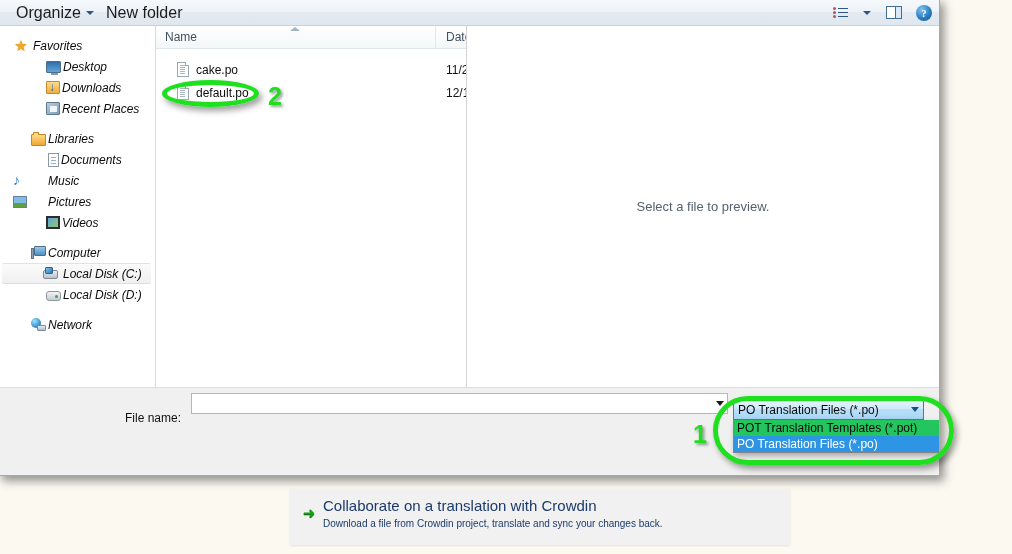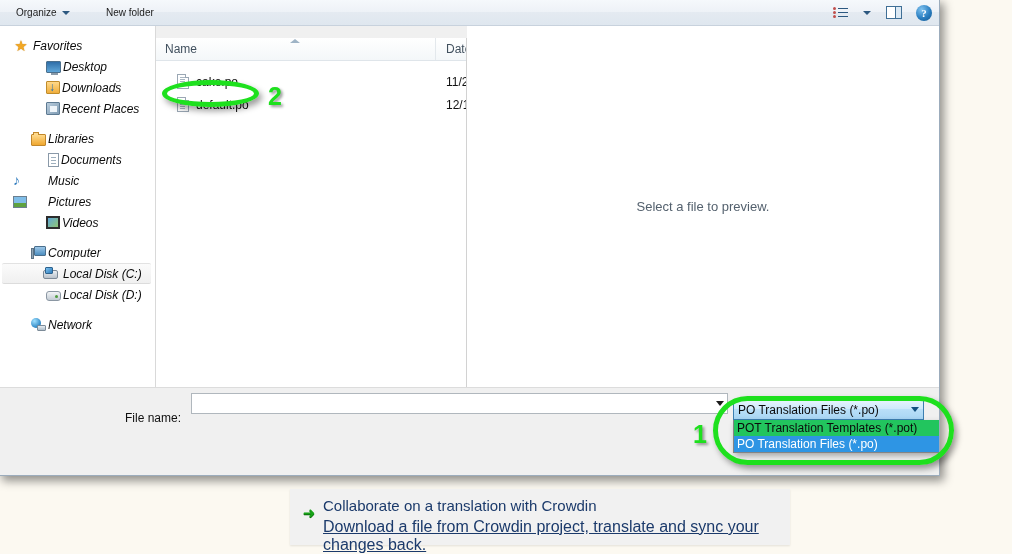--- a/index.html
+++ b/index.html
@@ -35,21 +35,21 @@
   .toolbar {
     position: absolute; left: 0; top: 0; right: 0; height: 27px;
     background: linear-gradient(to bottom, #f6f9fc 0%, #eef2f7 48%, #e4eaf1 52%, #dfe7ef 100%);
     border-bottom: 1px solid #c8d2dd;
     box-sizing: border-box;
   }
   .tb-btn {
     position: absolute; top: 3px; height: 21px;
     display: flex; align-items: center; gap: 5px;
     padding: 0 7px; border-radius: 2px;
-    font-size: 10px; color: #1c1c1c; white-space: nowrap;
+    font-size: 16px; color: #1c1c1c; white-space: nowrap;
     cursor: default;
   }
   .tb-organize { left: 10px; }
   .tb-newfolder { left: 100px; }
   .caret-dn {
     width: 0; height: 0;
     border-left: 4px solid transparent;
     border-right: 4px solid transparent;
     border-top: 4px solid #2c5880;
   }
@@ -237,21 +237,20 @@
     border:1px solid #7c8b98; box-sizing:border-box; border-radius:1px;
   }
 
   
   .listpane {
     position: absolute; left: 157px; top: 27px; width: 311px; bottom: 88px;
     background: #fff;
     border-right: 1px solid #d2d2d2;
     box-sizing: border-box;
     overflow: hidden;
-    margin-top: 12px;
   }
   .colhdr {
     position: absolute; left: 0; top: 0; right: 0; height: 23px;
     background: linear-gradient(to bottom,#ffffff,#f4f7f9);
     border-bottom: 1px solid #dfe5ea;
     box-sizing: border-box;
   }
   .colhdr .col {
     position: absolute; top: 0; height: 22px; line-height: 22px;
     font-size: 12px; color: #41505e; padding-left: 9px;
@@ -415,21 +414,21 @@
     display: flex; align-items: center; justify-content: center;
     color: #17a317; font-size: 15px; line-height: 15px;
     text-shadow: 0 1px 0 #0c6b0c;
   }
   .banner-title {
     position: absolute; left: 33px; top: 8px;
     font-size: 15px; color: #1b3a6b;
   }
   .banner-sub {
     position: absolute; left: 33px; top: 29px;
-    font-size: 16px; color: #1b3a6b; text-decoration: underline;
+    font-size: 10px; color: #1b3a6b;
   }
 
   
   .anno-ring {
     position: absolute;
     border: 5px solid #1ee01e;
     border-radius: 50%;
     box-sizing: border-box;
     z-index: 60;
     pointer-events: none;

